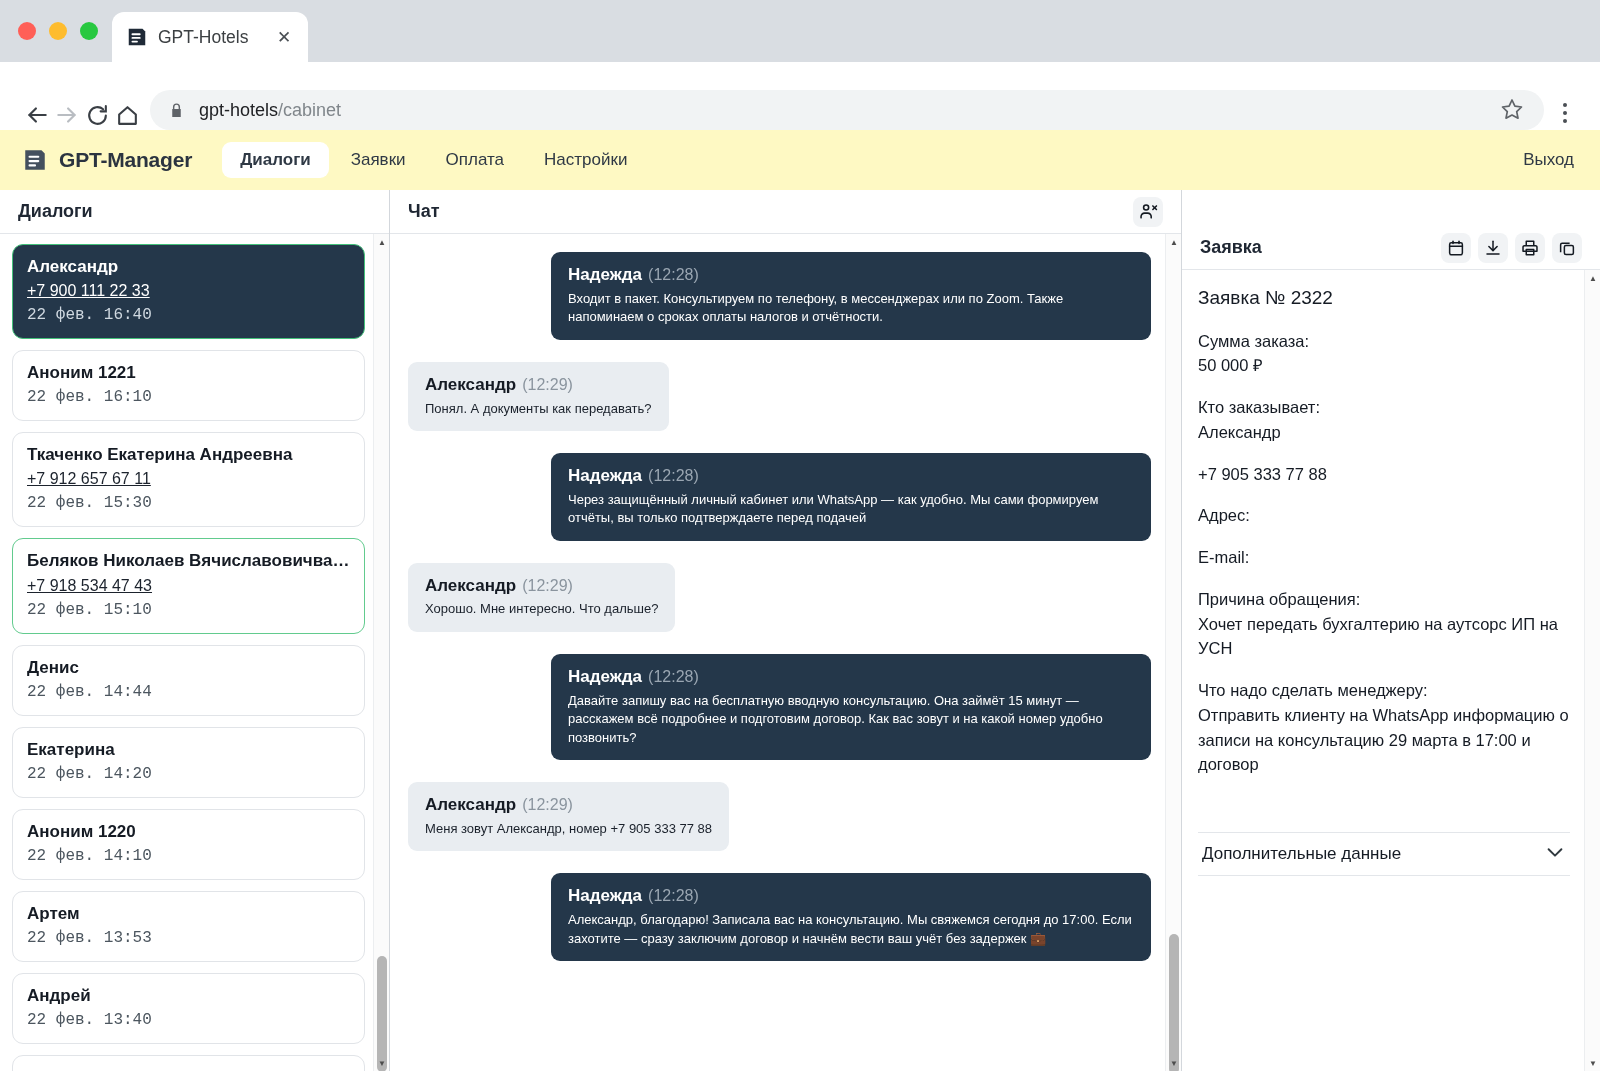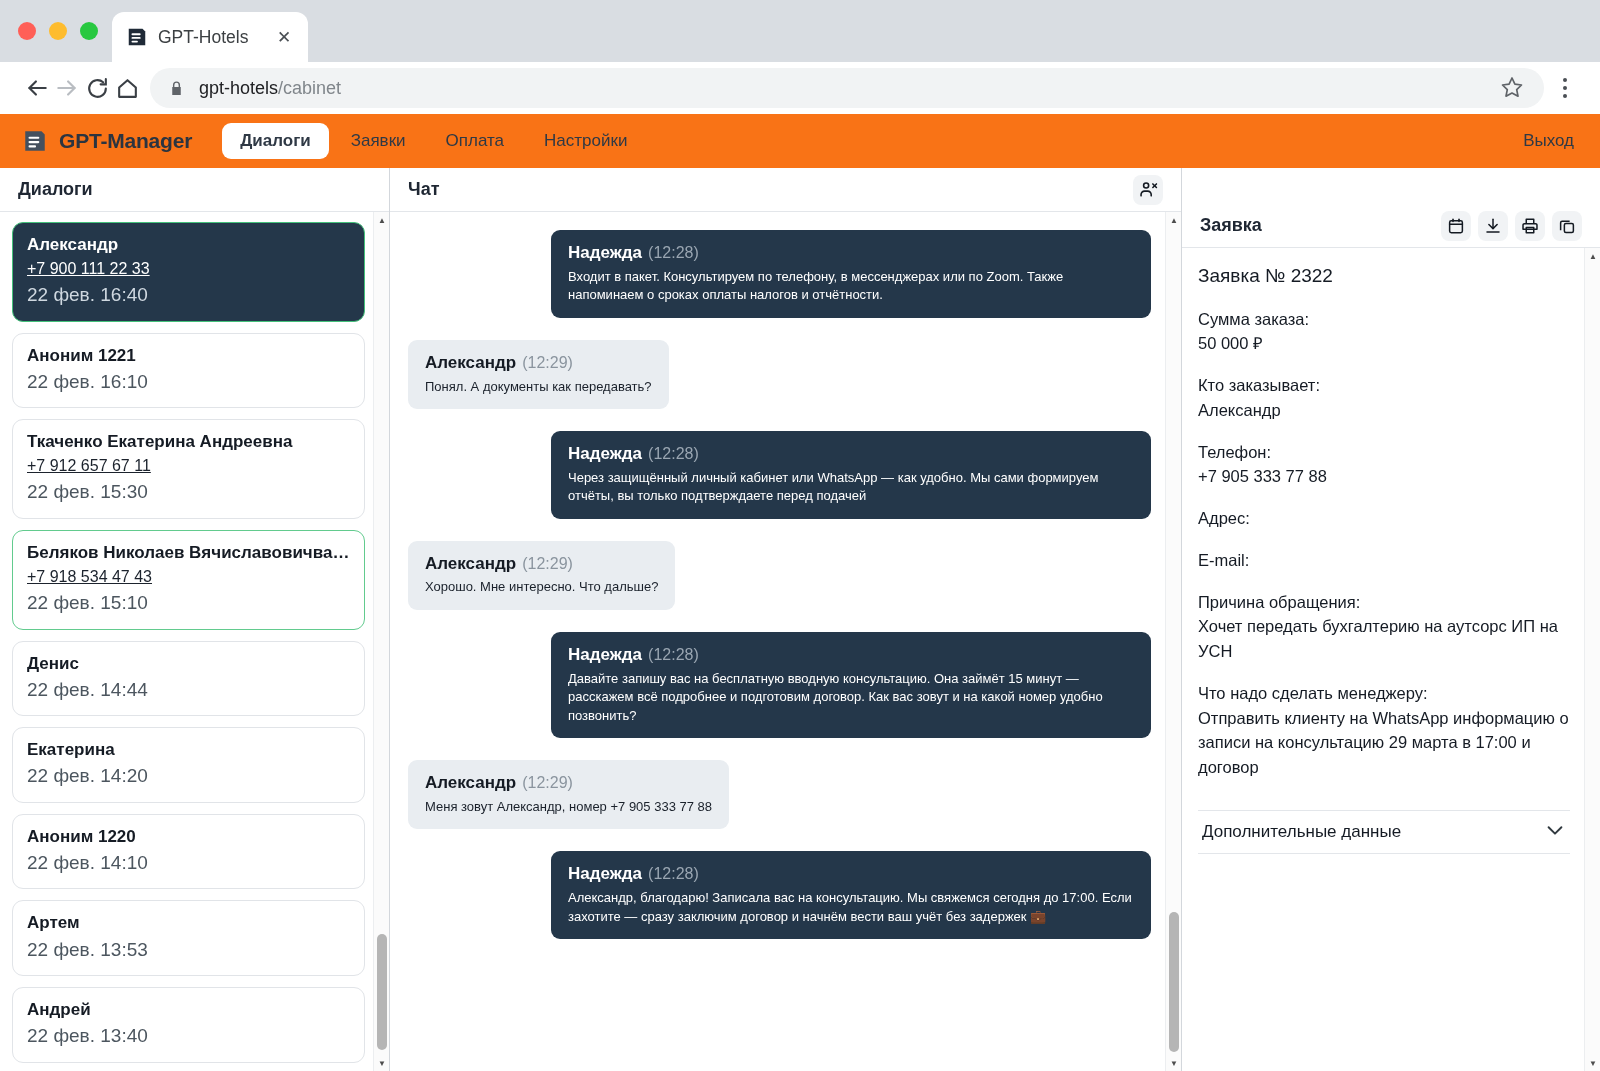--- a/index.html
+++ b/index.html
@@ -25,41 +25,41 @@
   .tab { margin-left: 98px; width: 196px; height: 50px; background: #fff;
          border-radius: 12px 12px 0 0; display: flex; align-items: center;
          gap: 10px; padding: 0 14px; }
   .tab-favicon { width: 22px; height: 22px; flex: none; }
   .tab-title { font-size: 17.5px; color: #3c4043; white-space: nowrap;
                overflow: hidden; text-overflow: ellipsis; flex: 1; }
   .tab-close { width: 20px; height: 20px; flex: none; display: flex;
                align-items: center; justify-content: center; color: #4a4f54;
                font-size: 17px; }
 
-  .omnibar { height: 52px; background: #fff; display: flex; align-items: center;
+  .omnibar { height: 68px; background: #fff; display: flex; align-items: flex-end;
              padding: 0 22px; flex: none; }
   .navbtn { width: 30px; height: 30px; display: flex; align-items: center;
             justify-content: center; color: #3a3f45; flex: none; }
   .navbtn.disabled { color: #b9bdc2; }
   .urlbox { flex: 1; height: 40px; background: #f1f3f4; border-radius: 20px;
             display: flex; align-items: center; padding: 0 18px; gap: 14px;
             margin: 0 8px; }
   .url-text { font-size: 18px; color: #202124; white-space: nowrap; }
   .url-text .path { color: #80868b; }
   .star-btn { margin-left: auto; width: 26px; height: 26px; color: #5f6368; }
   .kebab { width: 26px; height: 34px; display: flex; flex-direction: column;
            align-items: center; justify-content: center; gap: 4px; flex: none; }
   .kebab i { width: 4px; height: 4px; border-radius: 50%; background: #4a4f54;
              display: block; }
 
   
   #app { flex: 1; display: flex; flex-direction: column; background: #fff;
          min-height: 0; }
 
-  .appbar { height: 54px; background: #f97316; display: flex; align-items: center;
+  .appbar { height: 60px; background: #fef9c3; display: flex; align-items: center;
             padding: 0 22px; gap: 6px; flex: none; }
   .brand { display: flex; align-items: center; gap: 11px; margin-right: 24px; }
   .brand-logo { width: 26px; height: 26px; color: #44505e; }
   .brand-name { font-size: 21px; font-weight: bold; color: #2b3440;
                 letter-spacing: -0.2px; }
   .nav { display: flex; align-items: center; gap: 4px; }
   .nav-item { font-size: 17px; color: #2f3945; padding: 8px 18px;
               border-radius: 9px; white-space: nowrap; }
   .nav-item.active { background: #fff; font-weight: bold; }
   .logout { margin-left: auto; font-size: 17px; color: #2f3945; padding: 6px 4px; }
@@ -79,21 +79,21 @@
 
   
   .pane-sidebar { width: 390px; border-right: 1px solid #d3d7dc; }
   .dlg-scroll { position: absolute; inset: 0; overflow: hidden; padding: 10px 24px 0 12px; }
   .dlg { border: 1px solid #e1e4e8; border-radius: 11px; padding: 10px 14px 11px;
          margin-bottom: 11px; background: #fff; }
   .dlg .name { font-size: 17px; font-weight: bold; color: #151b24;
                white-space: nowrap; overflow: hidden; text-overflow: ellipsis;
                line-height: 1.42; }
   .dlg .phone { font-size: 16px; color: #1c232d; line-height: 1.5; text-decoration: underline; }
-  .dlg .time { font-size: 19px; color: #4c565f; line-height: 1.5; }
+  .dlg .time { font-size: 16px; color: #4c565f; line-height: 1.5; font-family: Liberation Mono, monospace; }
   .dlg.selected { background: #24374a; border-color: #43c07a; }
   .dlg.selected .name, .dlg.selected .phone { color: #fff; }
   .dlg.selected .time { color: #cfd8e0; }
   .dlg.highlight { border-color: #62cb8e; }
 
   
   .sbar { position: absolute; top: 0; right: 0; width: 16px; bottom: 0;
           background: #fbfbfb; border-left: 1px solid #eceef0; }
   .sbar .arrow { position: absolute; left: 0; width: 16px; height: 16px;
                  display: flex; align-items: center; justify-content: center;
@@ -396,21 +396,20 @@
               <div class="order-title">Заявка № 2322</div>
               <div class="field">
                 <div class="lbl">Сумма заказа:</div>
                 <div class="val">50 000 ₽</div>
               </div>
               <div class="field">
                 <div class="lbl">Кто заказывает:</div>
                 <div class="val">Александр</div>
               </div>
               <div class="field">
-                <div class="lbl">Телефон:</div>
                 <div class="val">+7 905 333 77 88</div>
               </div>
               <div class="field">
                 <div class="lbl">Адрес:</div>
               </div>
               <div class="field">
                 <div class="lbl">E-mail:</div>
               </div>
               <div class="field">
                 <div class="lbl">Причина обращения:</div>

